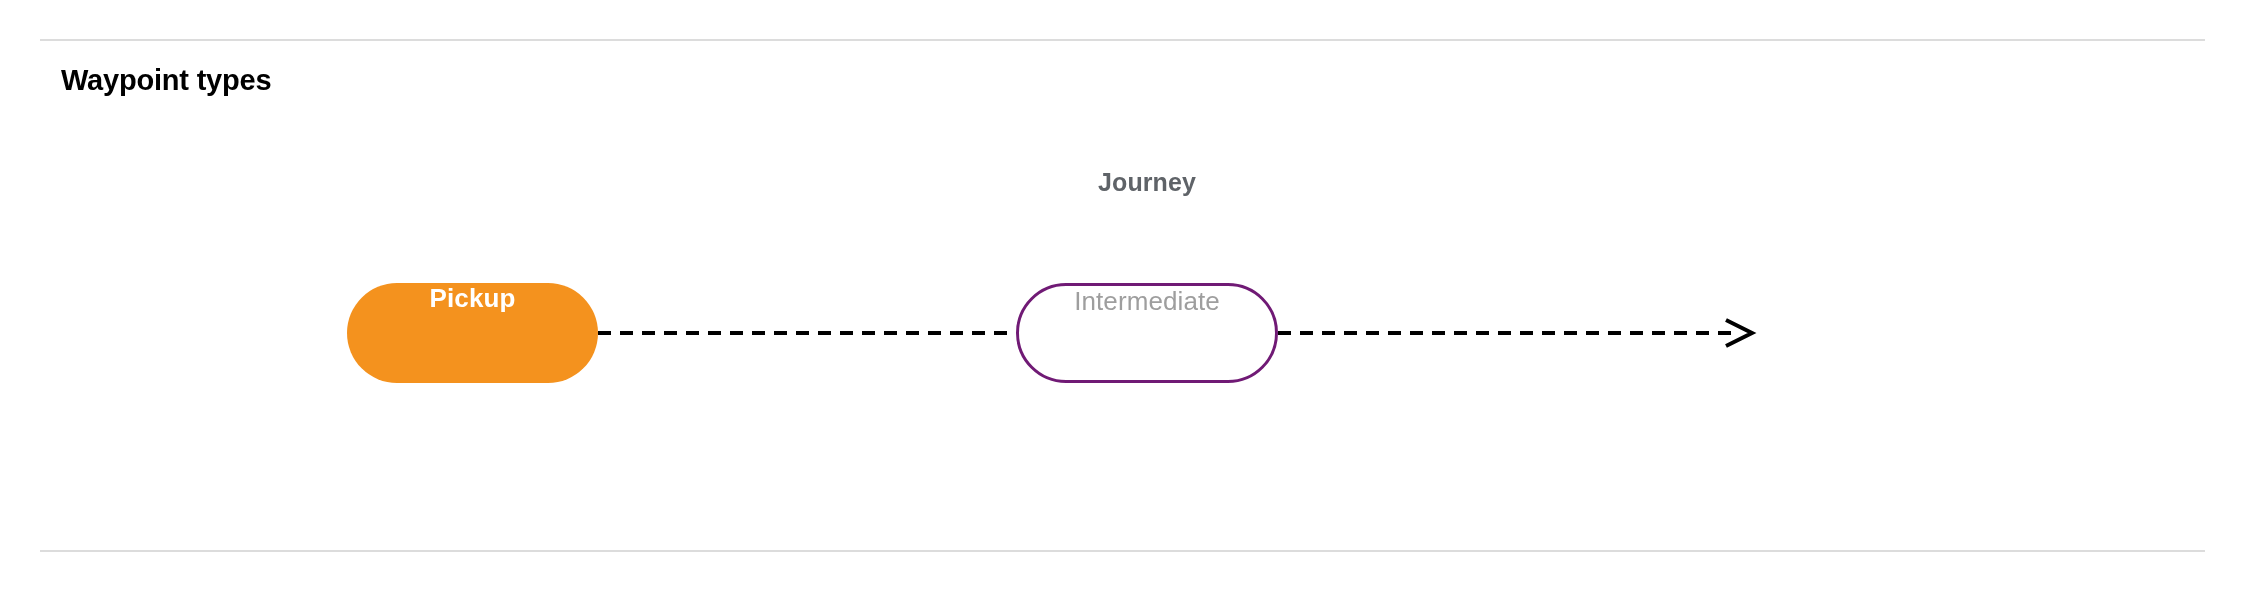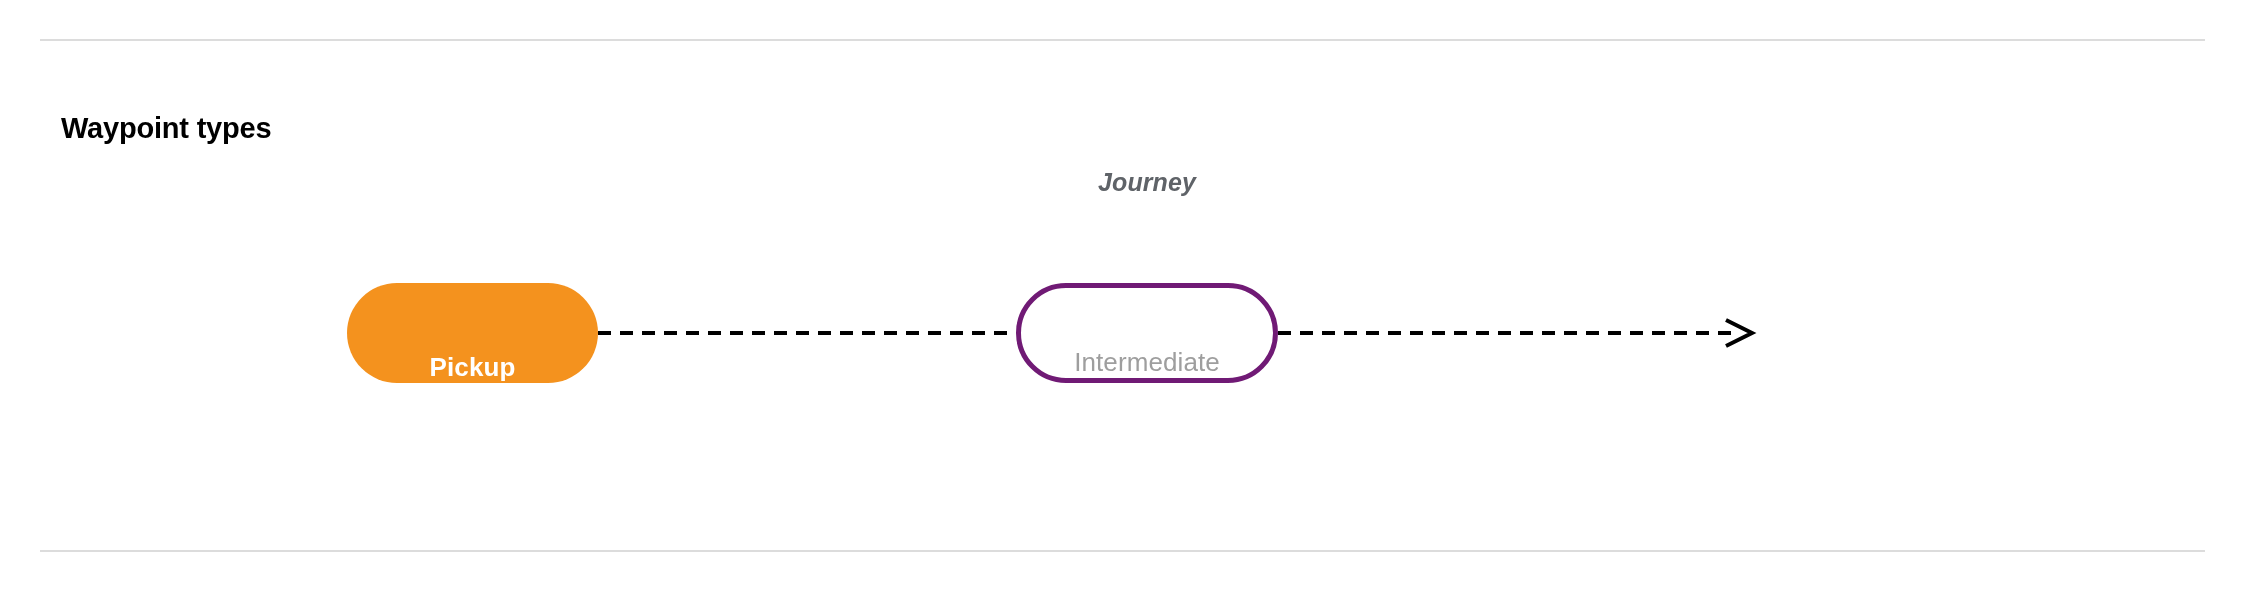--- a/index.html
+++ b/index.html
@@ -35,21 +35,20 @@
   
   .section-title {
     position: absolute;
     left: 61px;
     top: 64px;
     font-size: 29px;
     font-weight: bold;
     color: #000000;
     letter-spacing: -0.2px;
     white-space: nowrap;
-    margin-top: 48px;
   }
 
   
   .diagram {
     position: absolute;
     left: 0;
     top: 0;
     width: 2245px;
     height: 592px;
   }
@@ -58,49 +57,48 @@
     position: absolute;
     left: 1016px;
     top: 168px;
     width: 262px;
     text-align: center;
     font-size: 25px;
     font-weight: bold;
     color: #5f6368;
     letter-spacing: 0.1px;
     white-space: nowrap;
-    font-style: italic;
   }
 
   
   .pill {
     position: absolute;
     height: 100px;
     border-radius: 50px;
     display: flex;
-    align-items: flex-end;
+    align-items: flex-start;
     justify-content: center;
     box-sizing: border-box;
     font-size: 26px;
     letter-spacing: 0.1px;
     white-space: nowrap;
   }
 
   .pill.filled {
     background: #F4921E;
     color: #ffffff;
     font-weight: bold;
     border: none;
   }
 
   .pill.outlined {
     background: #ffffff;
     color: #9e9e9e;
     font-weight: normal;
-    border: 5px solid #701a75;
+    border: 3px solid #701a75;
   }
 
   .pill-pickup {
     left: 347px;
     top: 283px;
     width: 251px;
   }
   .pill-intermediate {
     left: 1016px;
     top: 283px;

